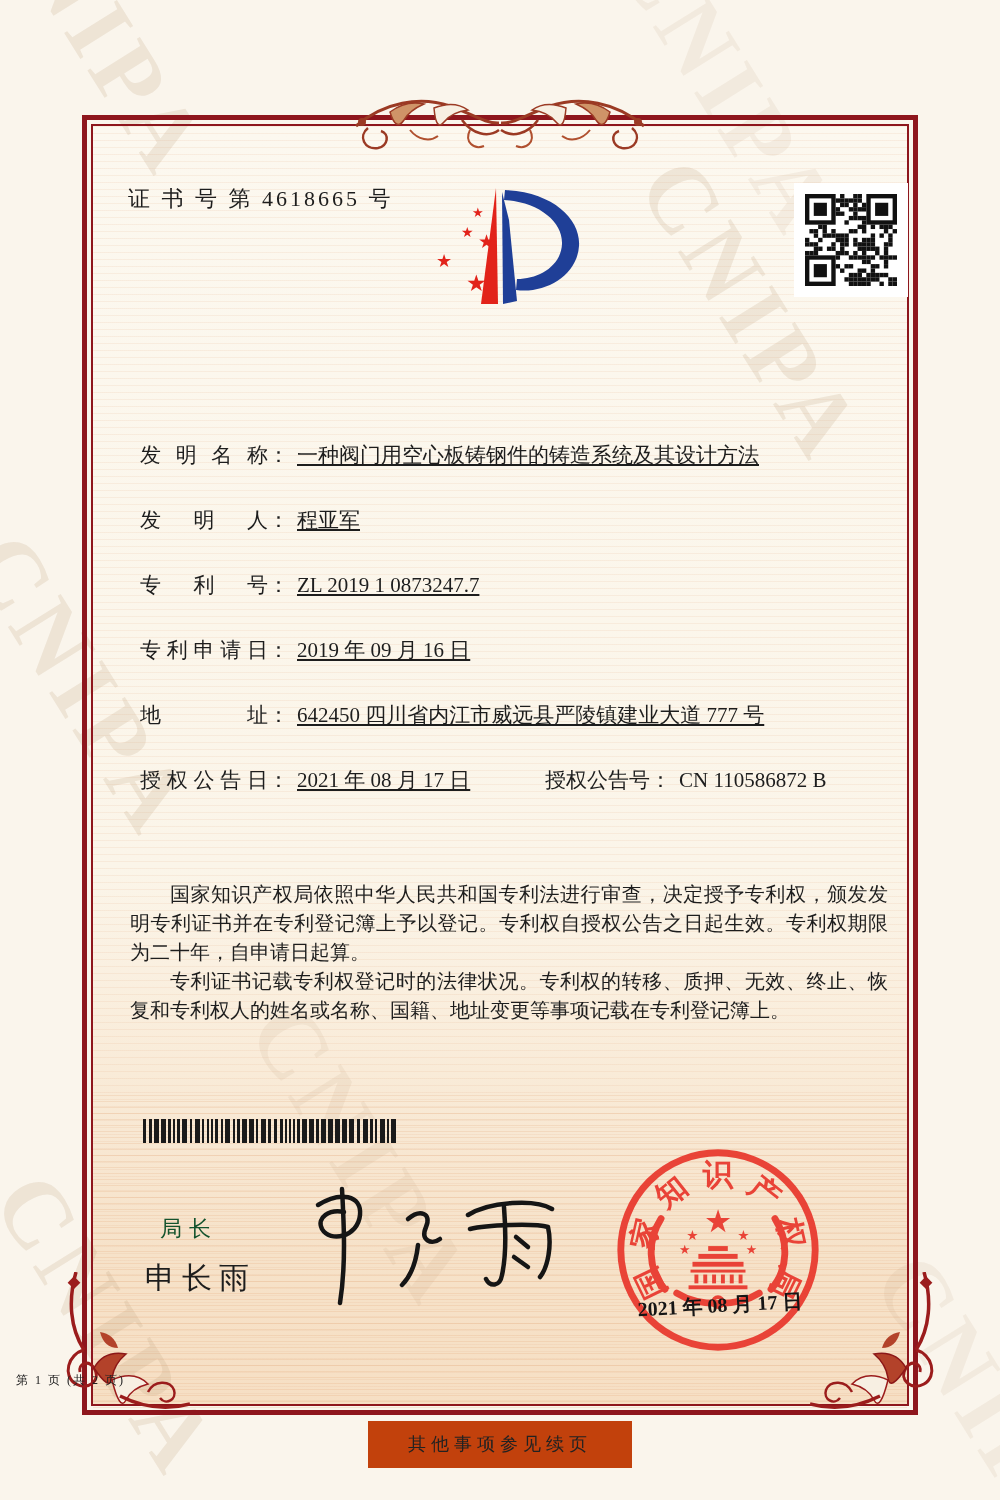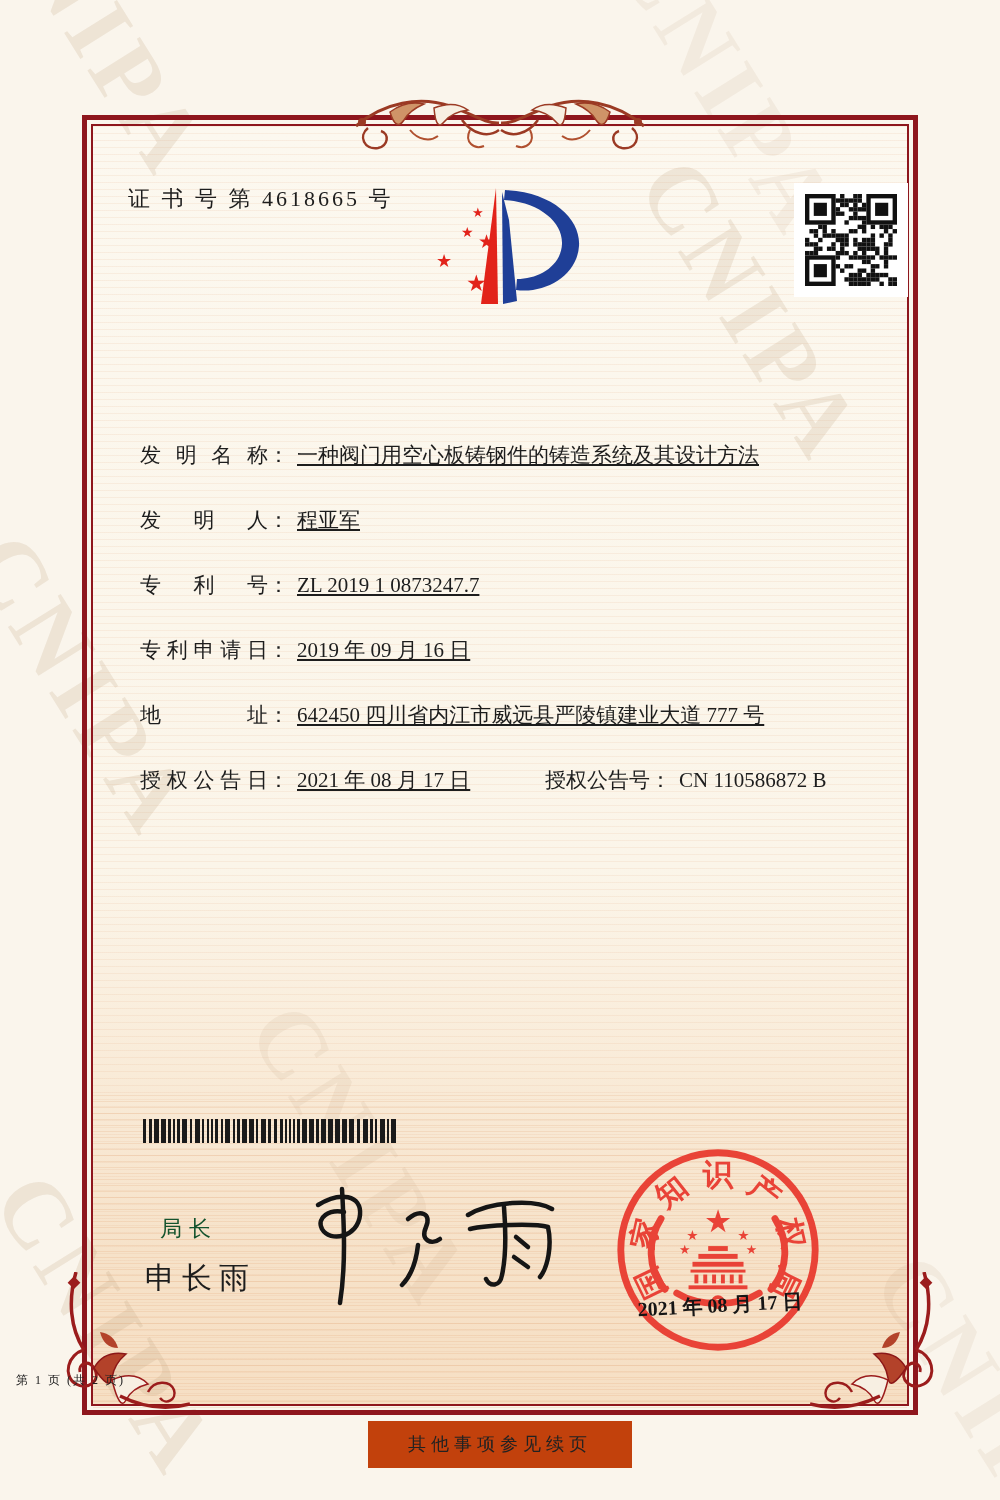--- a/index.html
+++ b/index.html
@@ -303,20 +303,24 @@
       <span class="f-label">地址</span><span class="f-colon">：</span><span>642450 四川省内江市威远县严陵镇建业大道 777 号</span>
     </div>
     <div class="f-row">
       <span class="f-label">授权公告日</span><span class="f-colon">：</span><span>2021 年 08 月 17 日</span>
       <span class="grant-right">
         <span>授权公告号</span><span class="f-colon">：</span><span>CN 110586872 B</span>
       </span>
     </div>
   </div>
 
+  <div class="paragraphs">
+    <p>国家知识产权局依照中华人民共和国专利法进行审查，决定授予专利权，颁发发明专利证书并在专利登记簿上予以登记。专利权自授权公告之日起生效。专利权期限为二十年，自申请日起算。</p>
+    <p>专利证书记载专利权登记时的法律状况。专利权的转移、质押、无效、终止、恢复和专利权人的姓名或名称、国籍、地址变更等事项记载在专利登记簿上。</p>
+  </div>
 
   <div class="barcode">
     <svg id="barcode-svg" width="256" height="24" viewBox="0 0 256 24">
         <rect x="0" y="0" width="3" height="24" fill="#1a1a1a"></rect>
         <rect x="6" y="0" width="3" height="24" fill="#1a1a1a"></rect>
         <rect x="11" y="0" width="5" height="24" fill="#1a1a1a"></rect>
         <rect x="18" y="0" width="5" height="24" fill="#1a1a1a"></rect>
         <rect x="25" y="0" width="3" height="24" fill="#1a1a1a"></rect>
         <rect x="30" y="0" width="2" height="24" fill="#1a1a1a"></rect>
         <rect x="34" y="0" width="3" height="24" fill="#1a1a1a"></rect>

